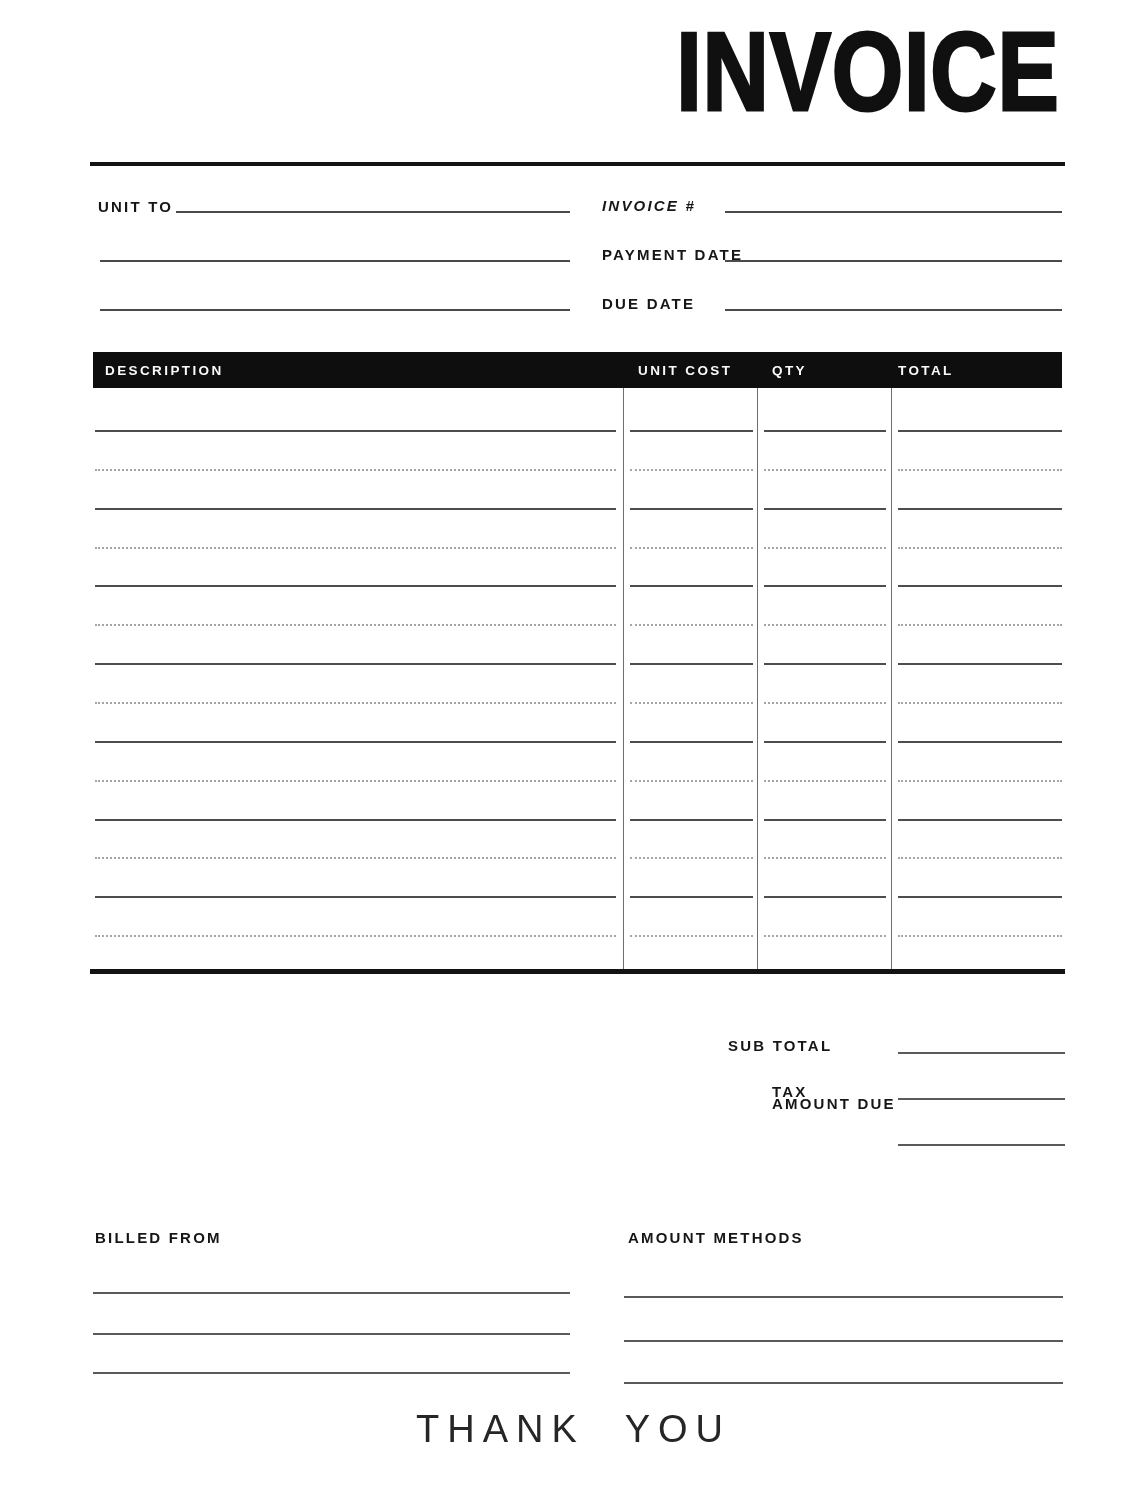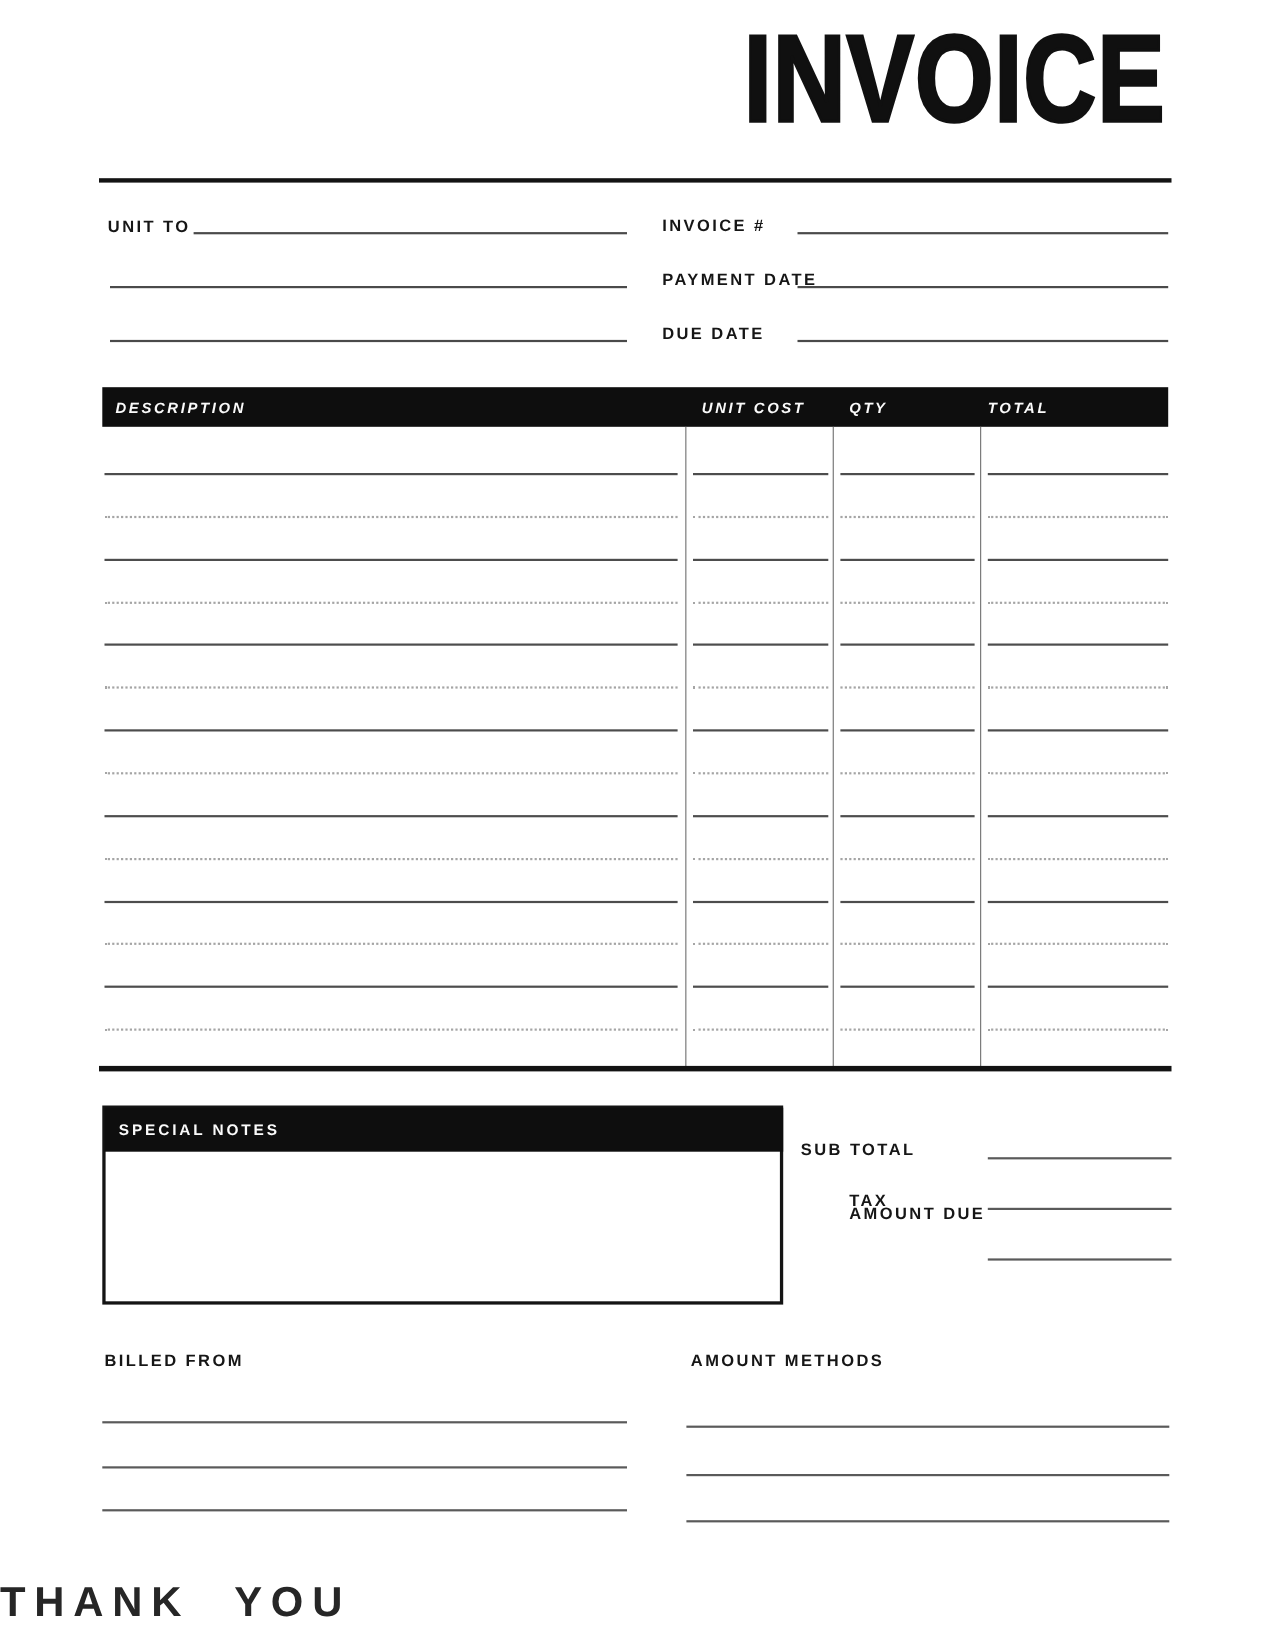--- a/index.html
+++ b/index.html
@@ -13,43 +13,43 @@
     -webkit-text-stroke:3px #101010;transform:scaleX(0.82);transform-origin:100% 0;
     white-space:nowrap;
   }
   .rule{position:absolute;background:#131313;}
   .label{
     position:absolute;font-weight:bold;font-size:15px;letter-spacing:2.2px;
     color:#161616;white-space:nowrap;
   }
   .fill-line{position:absolute;height:2px;background:#4a4a4a;}
   .thin-line{position:absolute;height:1.5px;background:#5a5a5a;}
-  .bar{position:absolute;background:#0e0e0e;font-style:italic;}
+  .bar{position:absolute;background:#0e0e0e;}
   .bar .h{
     position:absolute;top:0;bottom:0;display:flex;align-items:center;
     color:#fafafa;font-weight:bold;font-size:13.5px;letter-spacing:2.4px;white-space:nowrap;
   }
   .vdiv{position:absolute;width:1px;background:#6e6e6e;}
   .row-line{position:absolute;height:0;}
   .row-line.solid{border-top:2px solid #4d4d4d;}
   .row-line.dotted{border-top:2px dotted #a5a5a5;}
   .notes-box{
     position:absolute;left:93px;top:1005px;width:619px;height:181px;
     border:3px solid #141414;box-sizing:border-box;background:#fff;
   }
   .notes-bar{
     position:absolute;left:-1px;top:-1px;width:617px;height:40px;background:#0e0e0e;
     display:flex;align-items:center;padding-left:13px;box-sizing:border-box;
   }
   .notes-bar span{color:#fafafa;font-weight:bold;font-size:14px;letter-spacing:2.6px;}
   .notes-body{position:absolute;left:6px;top:44px;right:6px;bottom:4px;font-size:14px;color:#222;}
   .thanks{
-    position:absolute;left:0;right:0;top:1408px;
-    font-size:38px;font-weight:bold;color:#262626;
-    letter-spacing:8px;word-spacing:22px;white-space:nowrap;margin-top:28px;
+    position:absolute;left:0;right:0;top:1408px;text-align:center;
+    font-size:38px;font-weight:normal;color:#262626;
+    letter-spacing:8px;word-spacing:22px;white-space:nowrap;
   }
 </style>
 </head>
 <body>
 
 <div class="page" id="page">
 
   <div class="title">INVOICE</div>
 
   <div class="rule" style="left:90px;top:162px;width:975px;height:4px;"></div>
@@ -62,36 +62,30 @@
     <span class="h" style="left:679px;">QTY</span>
     <span class="h" style="left:805px;">TOTAL</span>
   </div>
 
   <div class="vdiv" style="left:623px;top:388px;height:582px;"></div>
   <div class="vdiv" style="left:757px;top:388px;height:582px;"></div>
   <div class="vdiv" style="left:891px;top:388px;height:582px;"></div>
 
   <div class="rule" style="left:90px;top:969px;width:975px;height:5px;"></div>
 
-  <div class="notes-box">
-    <div class="notes-bar">
-      <span>SPECIAL NOTES</span>
-    </div>
-    <div class="notes-body"></div>
-  </div>
 
   <div class="label" style="left:95px;top:1229px;">BILLED FROM</div>
   <div class="label" style="left:628px;top:1229px;">AMOUNT METHODS</div>
 
   <div class="thanks">THANK YOU</div>
 
 <div class="fill-line" style="left: 176px; top: 211px; width: 394px;"></div>
     <div class="fill-line" style="left: 100px; top: 260px; width: 470px;"></div>
     <div class="fill-line" style="left: 100px; top: 309px; width: 470px;"></div>
-    <div class="label" style="left: 602px; top: 197px;">INVOICE #</div>
+    <div class="label" style="left: 602px; top: 197px; font-style: italic;">INVOICE #</div>
     <div class="fill-line" style="left: 725px; top: 211px; width: 337px;"></div>
     <div class="label" style="left: 602px; top: 246px;">PAYMENT DATE</div>
     <div class="fill-line" style="left: 725px; top: 260px; width: 337px;"></div>
     <div class="label" style="left: 602px; top: 295px;">DUE DATE</div>
     <div class="fill-line" style="left: 725px; top: 309px; width: 337px;"></div>
     <div class="row-line solid" style="left: 95px; top: 430px; width: 521px;"></div>
     <div class="row-line solid" style="left: 630px; top: 430px; width: 123px;"></div>
     <div class="row-line solid" style="left: 764px; top: 430px; width: 122px;"></div>
     <div class="row-line solid" style="left: 898px; top: 430px; width: 164px;"></div>
     <div class="row-line dotted" style="left: 95px; top: 469px; width: 521px;"></div>

